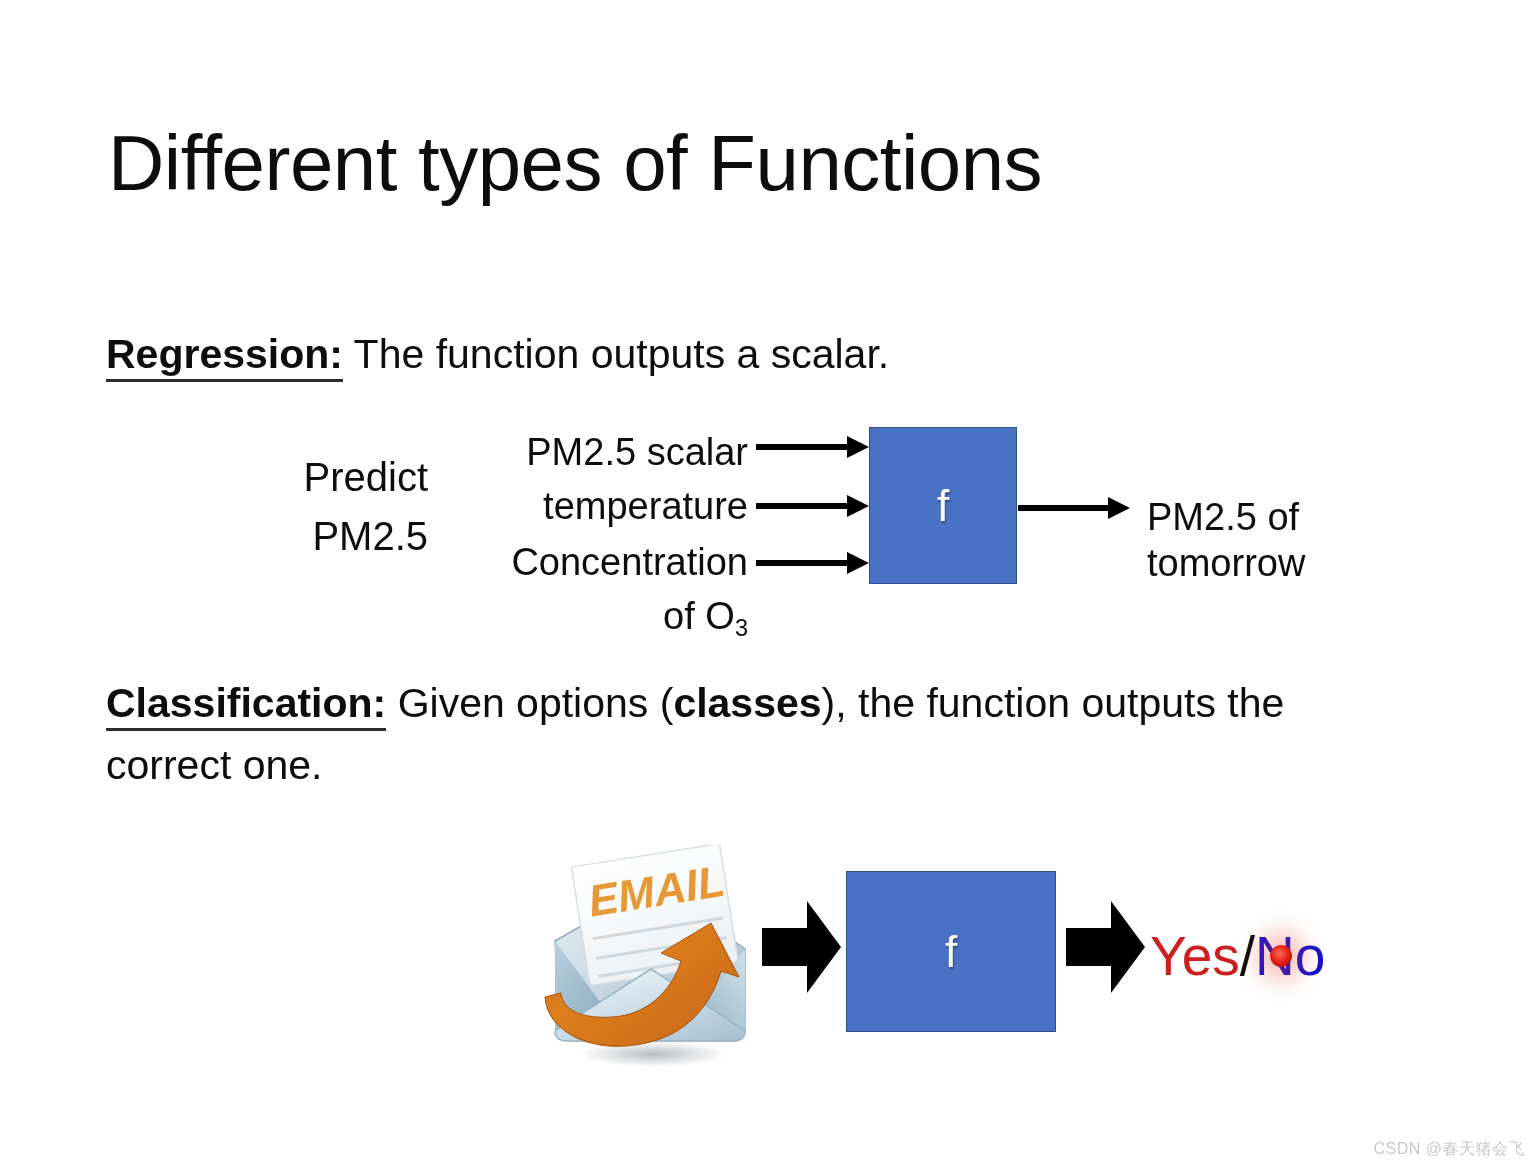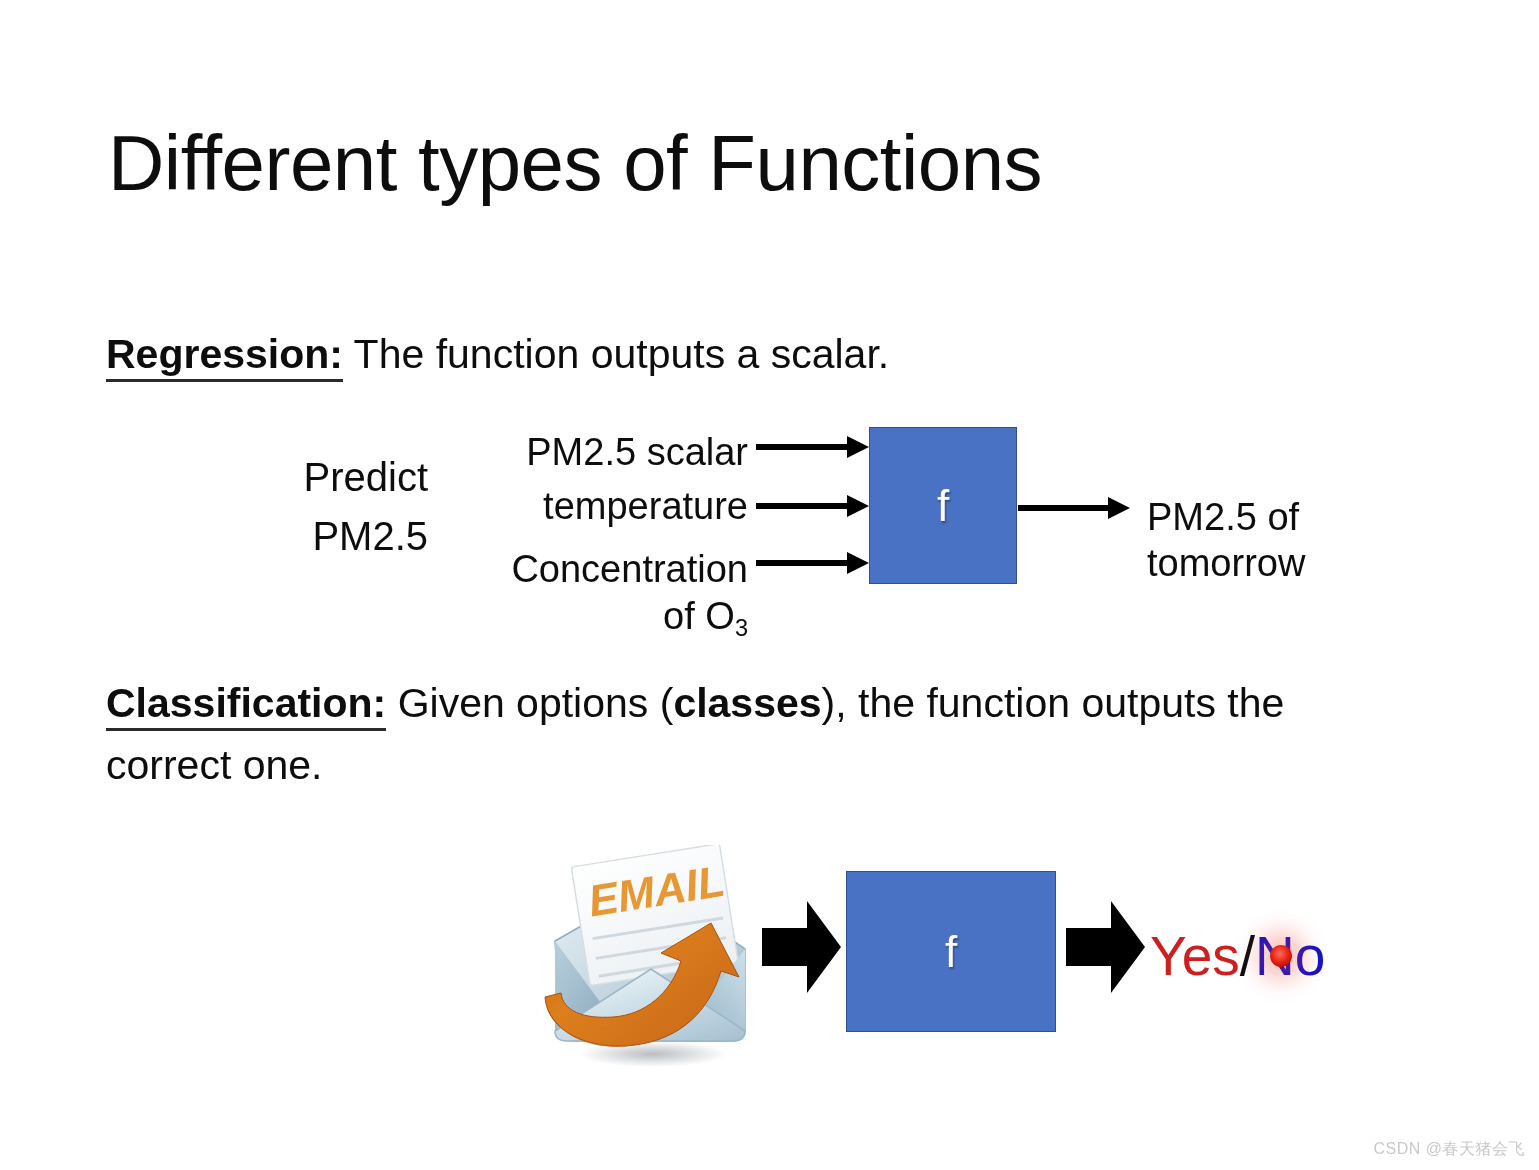--- a/index.html
+++ b/index.html
@@ -203,21 +203,21 @@
   </div>
 
   <div class="sidelabel" style="left:238px; top:448px; width:190px;">
     <div>Predict</div>
     <div>PM2.5</div>
   </div>
 
   <div class="inputs-block">
     <div class="inlabel" style="top:8px;">PM2.5 scalar</div>
     <div class="inlabel" style="top:62px;">temperature</div>
-    <div class="inlabel" style="top:125px;">Concentration</div>
+    <div class="inlabel" style="top:118px;">Concentration</div>
     <div class="inlabel" style="top:172px;">
       <span>of O</span><sub>3</sub>
     </div>
   </div>
 
   <div class="thin-arrow" style="left:756px; top:447px; width:113px;">
     <div class="shaft" style="width:92px;"></div>
     <div class="head" style="left:91px;"></div>
   </div>
   <div class="thin-arrow" style="left:756px; top:506px; width:113px;">

